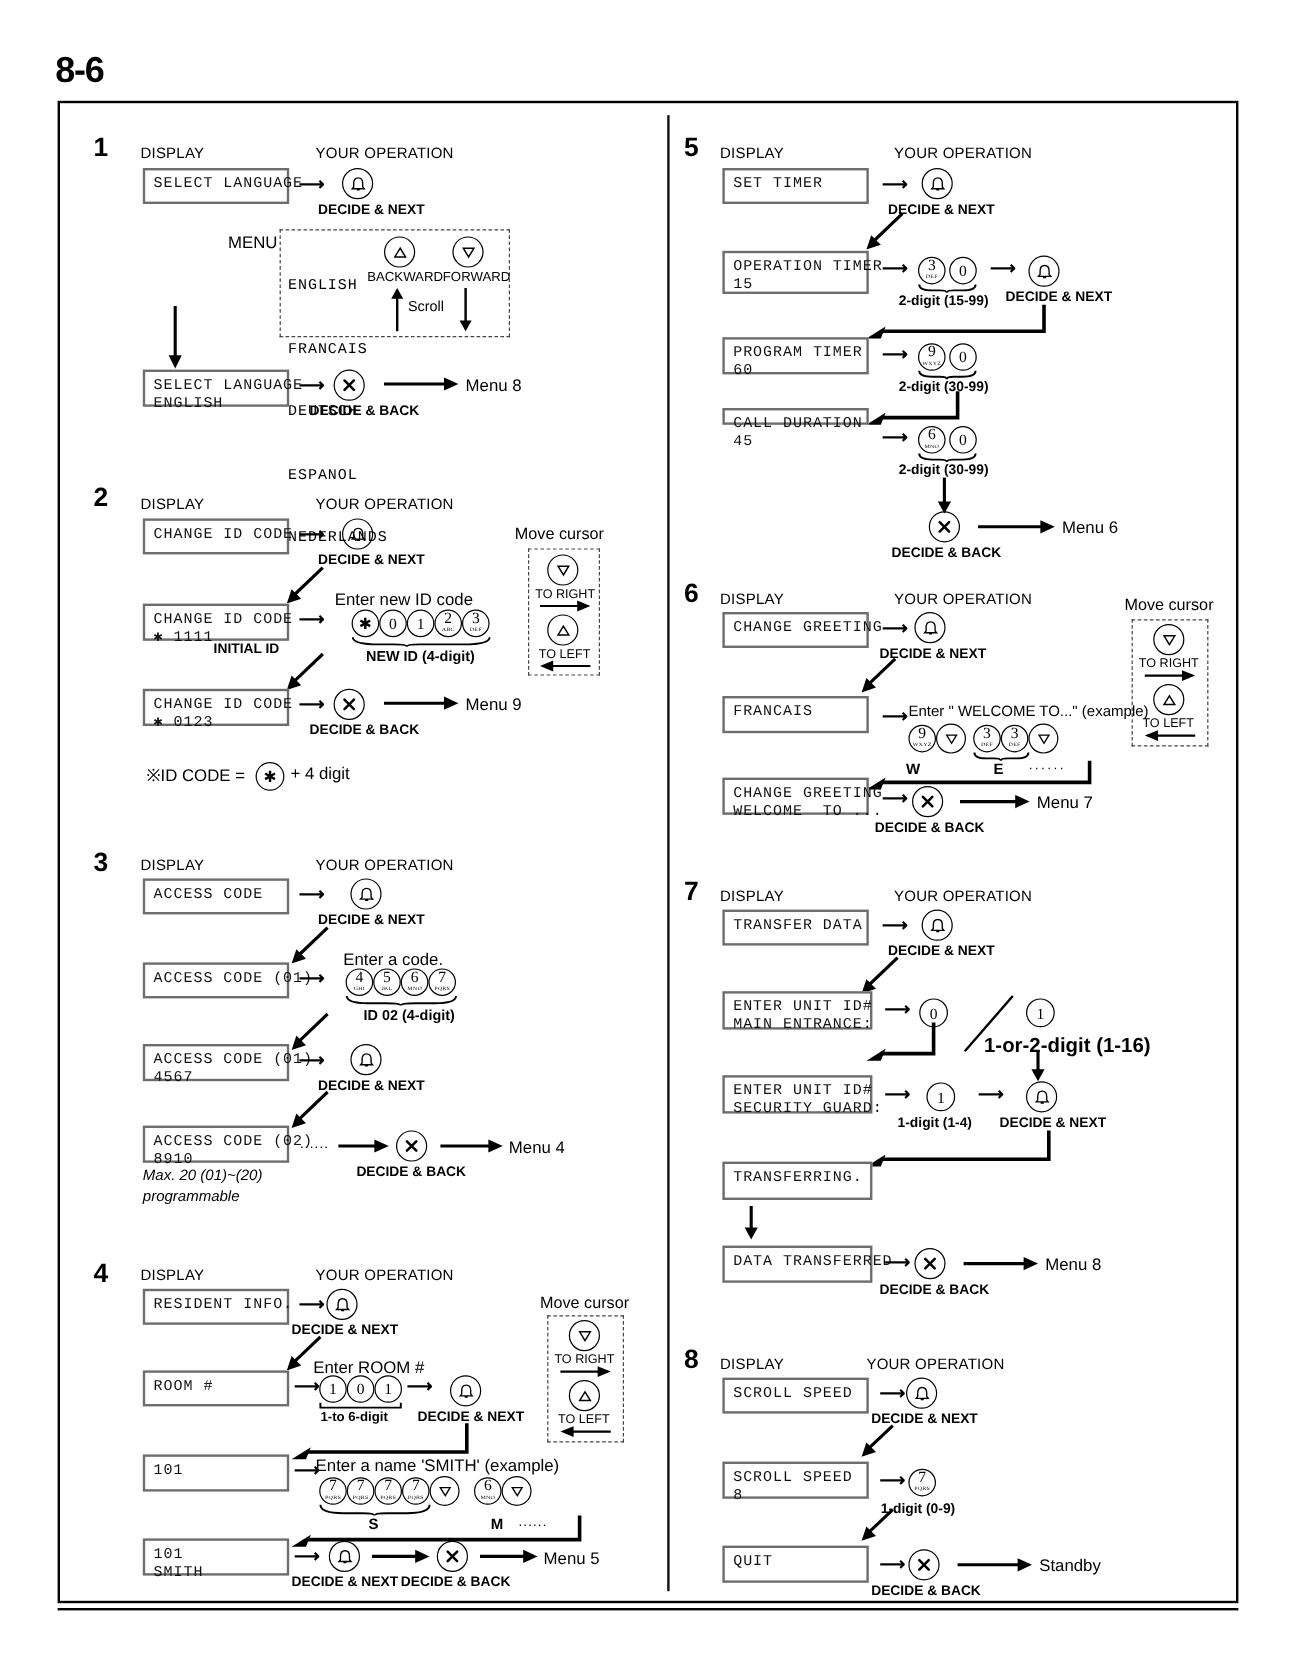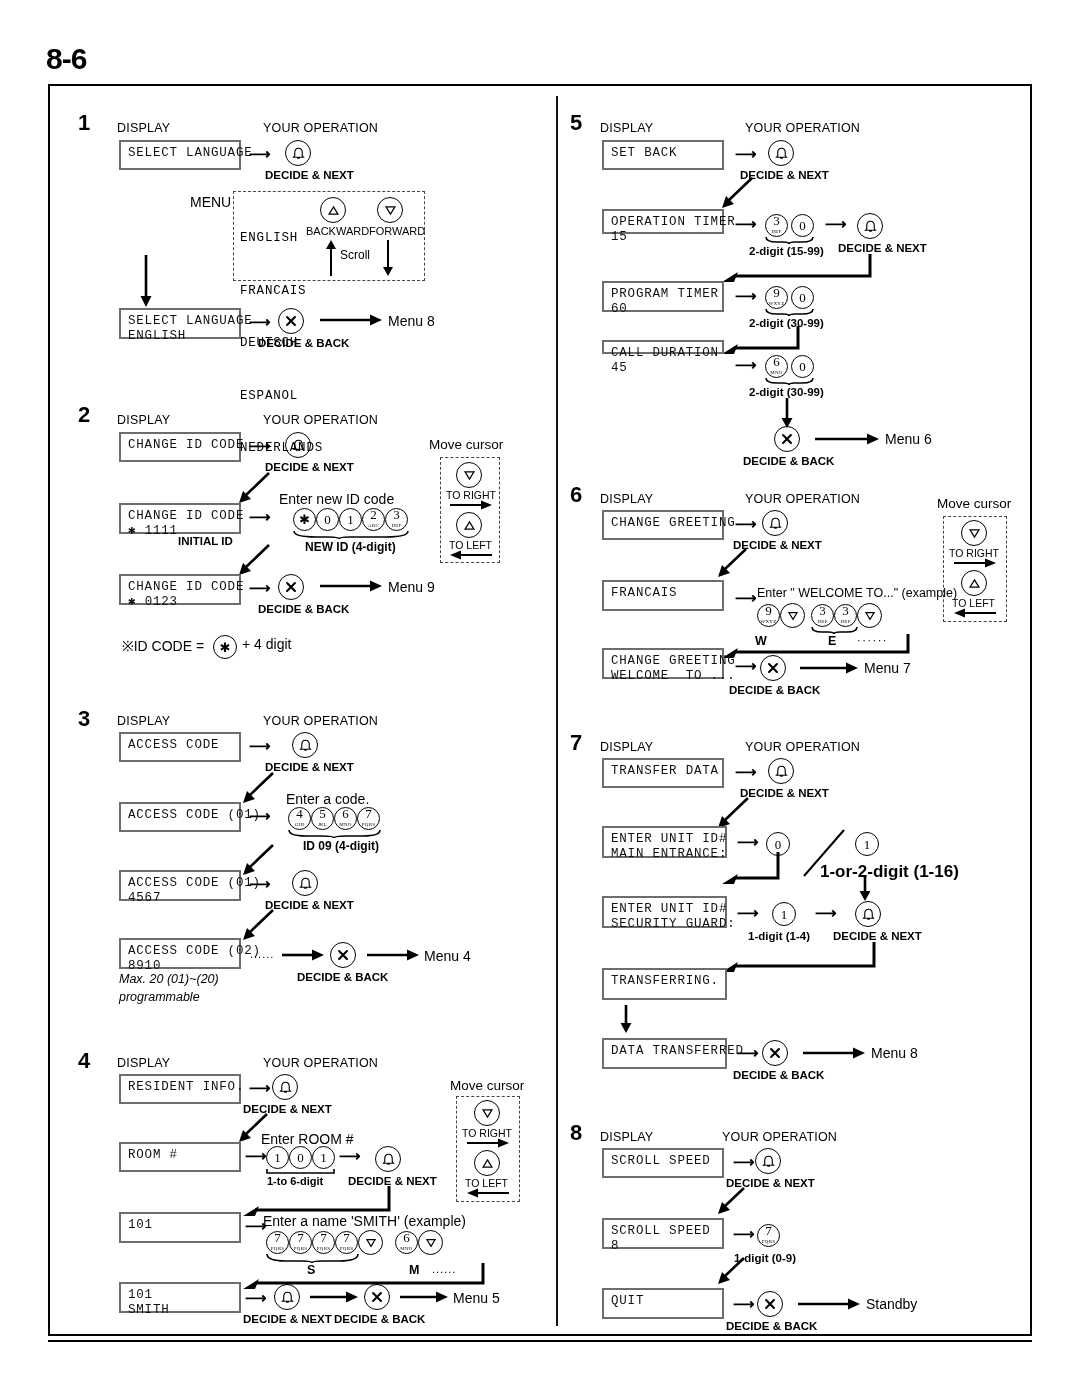--- a/index.html
+++ b/index.html
@@ -275,21 +275,21 @@
       <span>6</span>
       <span class="sub">MNO</span>
     </div>
   <div class="circ key" style="left:357px;top:807px">
       <span>7</span>
       <span class="sub">PQRS</span>
     </div>
   <svg class="n brace" style="left:288px;top:829px" width="93" height="10">
       <path d="M1 1 Q1 7 18 7 L33 7 Q46 7 46 9 Q46 7 59 7 L75 7 Q92 7 92 1" fill="none" stroke="#000" stroke-width="1.6"></path>
     </svg>
-  <div class="n bold" style="left:303px;top:839px;font-size:12px">ID 09 (4-digit)</div>
+  <div class="n bold" style="left:303px;top:839px;font-size:12px">ID 02 (4-digit)</div>
 
   <svg class="n" style="left:243px;top:845px" width="32" height="30">
       <line x1="30" y1="0" x2="7" y2="22" stroke="#000" stroke-width="2.6"></line>
       <path d="M0 30 L12 26 L4 18 Z" fill="#000"></path>
     </svg>
 
   <div class="n lcd" style="left:119px;top:870px;width:122px;height:31px">
     <div>ACCESS CODE (01)</div>
     <div>4567</div>
   </div>
@@ -479,37 +479,37 @@
       <line x1="0" y1="7" x2="38" y2="7" stroke="#000" stroke-width="2.6"></line>
       <path d="M48 7 L36 12.5 L36 1.5 Z" fill="#000"></path>
     </svg>
   <div class="n plain" style="left:453px;top:1290px">Menu 5</div>
 
   <div class="n secnum" style="left:570px;top:110px">5</div>
   <div class="n colhdr" style="left:600px;top:121px">DISPLAY</div>
   <div class="n colhdr" style="left:745px;top:121px">YOUR OPERATION</div>
 
   <div class="n lcd" style="left:602px;top:140px;width:122px;height:30px">
-    <div>SET BACK</div>
+    <div>SET TIMER</div>
     <div></div>
   </div>
   <div class="n arr" style="left:735px;top:146px">⟶</div>
   <div class="circ btn" style="left:768px;top:140px">
     <svg width="15" height="15" viewBox="0 0 20 20">
         <path d="M10 3 C6.5 3 5 5.5 5 9 L5 13 L3.3 15 L16.7 15 L15 13 L15 9 C15 5.5 13.5 3 10 3 Z M8.3 16.3 L11.7 16.3" fill="none" stroke="#000" stroke-width="1.5"></path>
       </svg>
   </div>
   <div class="n bold" style="left:740px;top:169px">DECIDE &amp; NEXT</div>
 
   <svg class="n" style="left:722px;top:178px" width="32" height="30">
       <line x1="30" y1="0" x2="7" y2="22" stroke="#000" stroke-width="2.6"></line>
       <path d="M0 30 L12 26 L4 18 Z" fill="#000"></path>
     </svg>
 
-  <div class="n lcd" style="left:602px;top:209px;width:122px;height:25px">
+  <div class="n lcd" style="left:602px;top:209px;width:122px;height:36px">
     <div>OPERATION TIMER</div>
     <div>15</div>
   </div>
   <div class="n arr" style="left:735px;top:216px">⟶</div>
   <div class="circ key" style="left:765px;top:214px">
       <span>3</span>
       <span class="sub">DEF</span>
     </div>
   <div class="circ key" style="left:791px;top:214px">
       <span>0</span>

